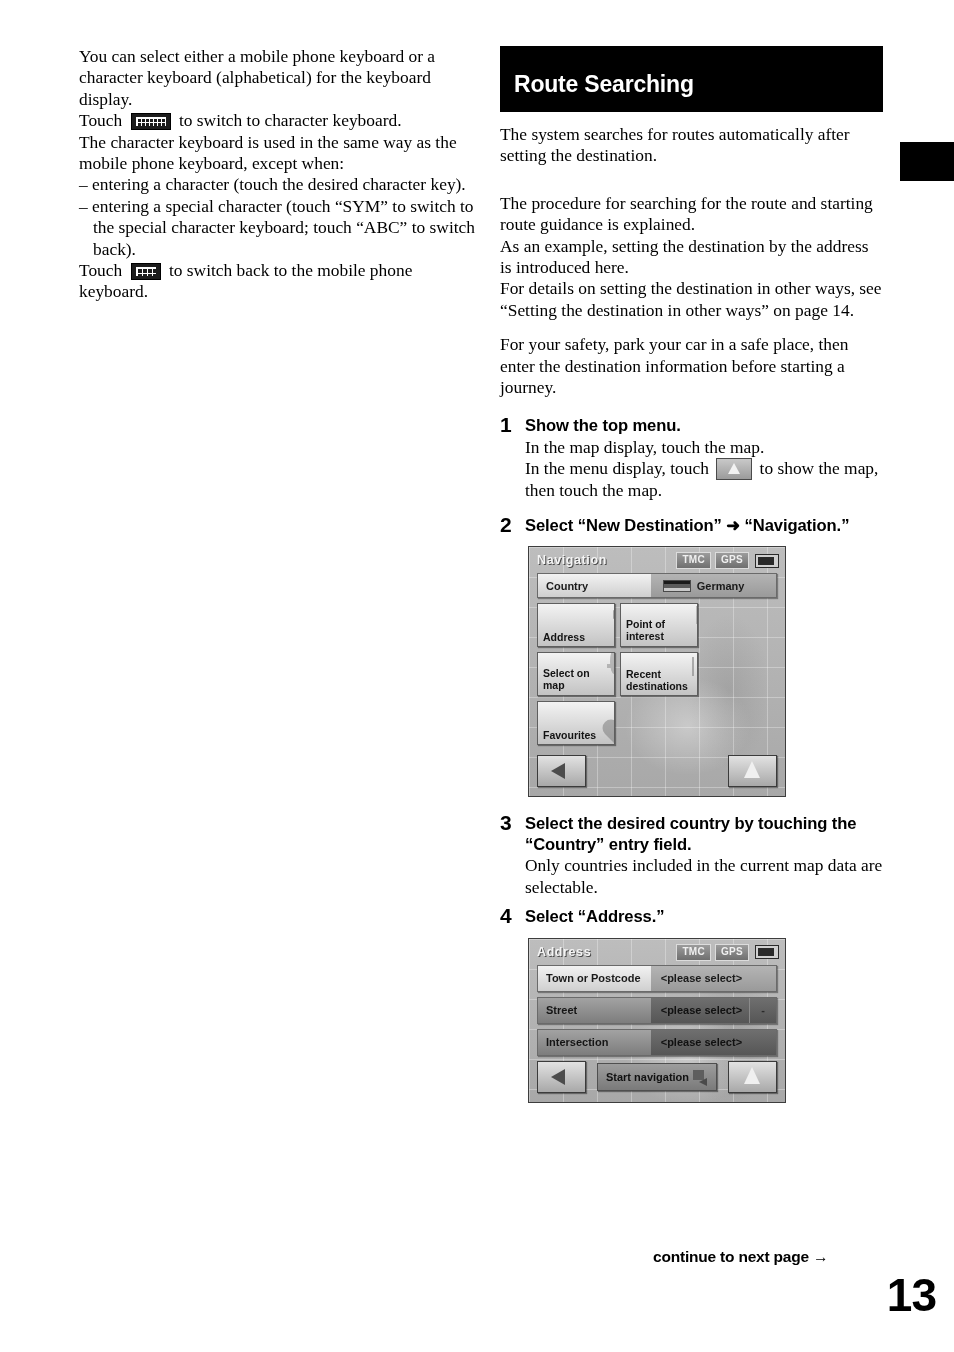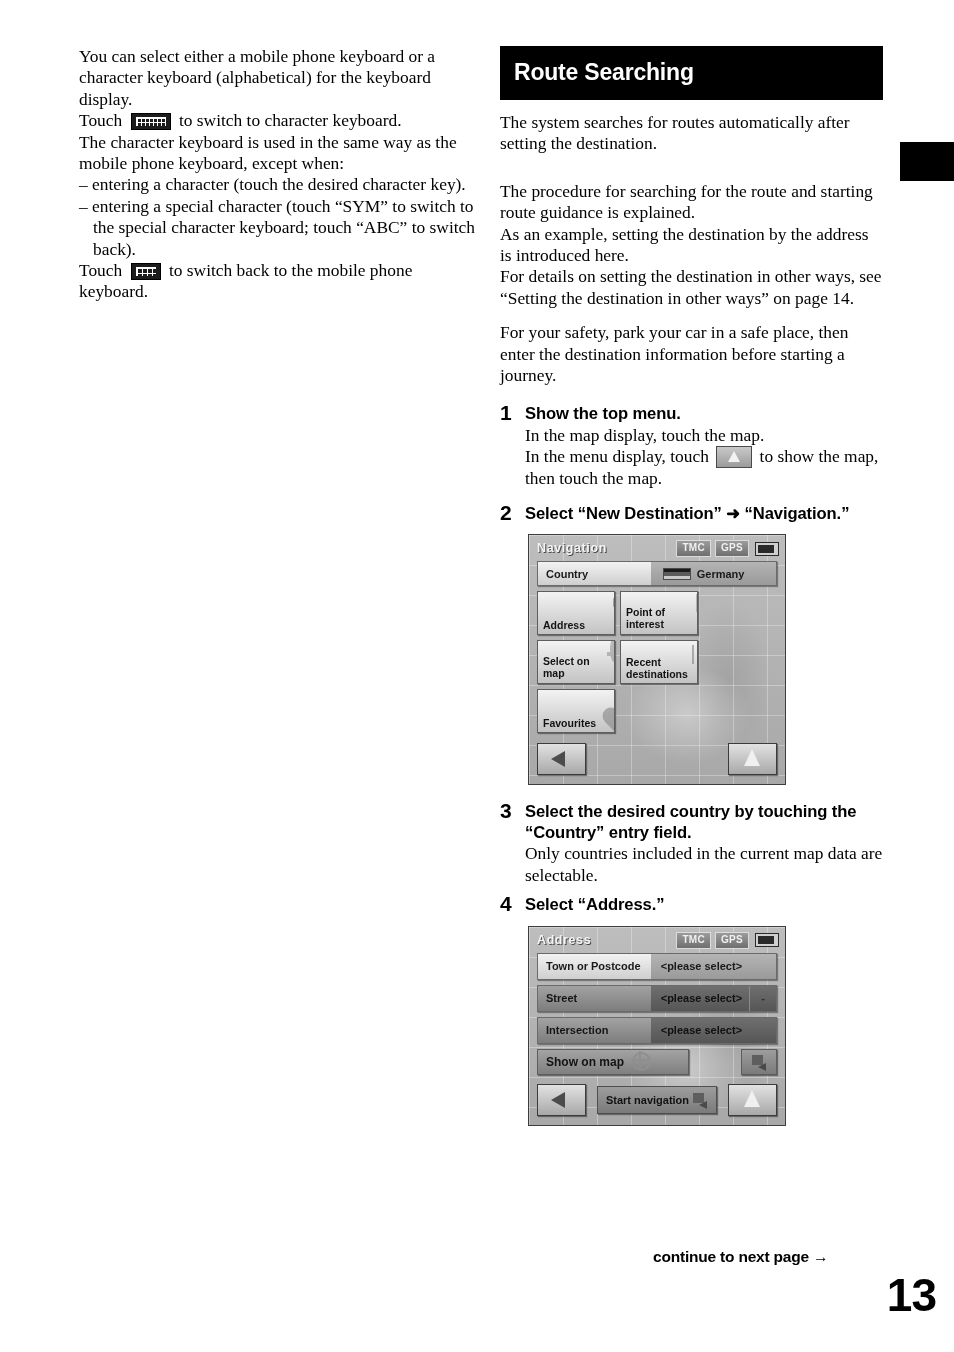--- a/index.html
+++ b/index.html
@@ -78,21 +78,21 @@
   
   .hdr{
     font-family:"Liberation Sans", sans-serif;
     font-weight:bold;
     color:#fff;
     box-sizing:border-box;
   }
   .hdr-black{
     background:#000;
     font-size:23px;
-    padding:13px 14px 14px 14px;
+    padding:25px 14px 14px 14px;
     letter-spacing:-0.2px;
   }
   .hdr-gray{
     background:#6e6e6e;
     font-size:21.5px;
     line-height:30px;
     padding:14px 14px 15px 14px;
     letter-spacing:-0.2px;
   }
 
@@ -451,29 +451,20 @@
           <div class="row-label dark">Street</div>
           <div class="row-value dark">&lt;please select&gt;</div>
           <div class="row-ext">-</div>
         </div>
 
         <div class="row" style="height:25px;">
           <div class="row-label dark">Intersection</div>
           <div class="row-value dark">&lt;please select&gt;</div>
         </div>
 
-        <div class="addr-bottomrow">
-          <div class="wide-btn" style="margin-left:0;margin-right:0;">
-            <span>Show on map</span>
-            <span class="mini-target"></span>
-          </div>
-          <div class="corner-btn" style="top:0;right:0;">
-              <span class="flagico"></span>
-            </div>
-        </div>
 
         <div class="dev-footer" style="margin-top:5px;">
           <div class="navbtn left"></div>
           <div class="btn-mid">
             <span>Start navigation</span>
             <span class="flagico"></span>
           </div>
           <div class="navbtn right"></div>
         </div>
       </div>

